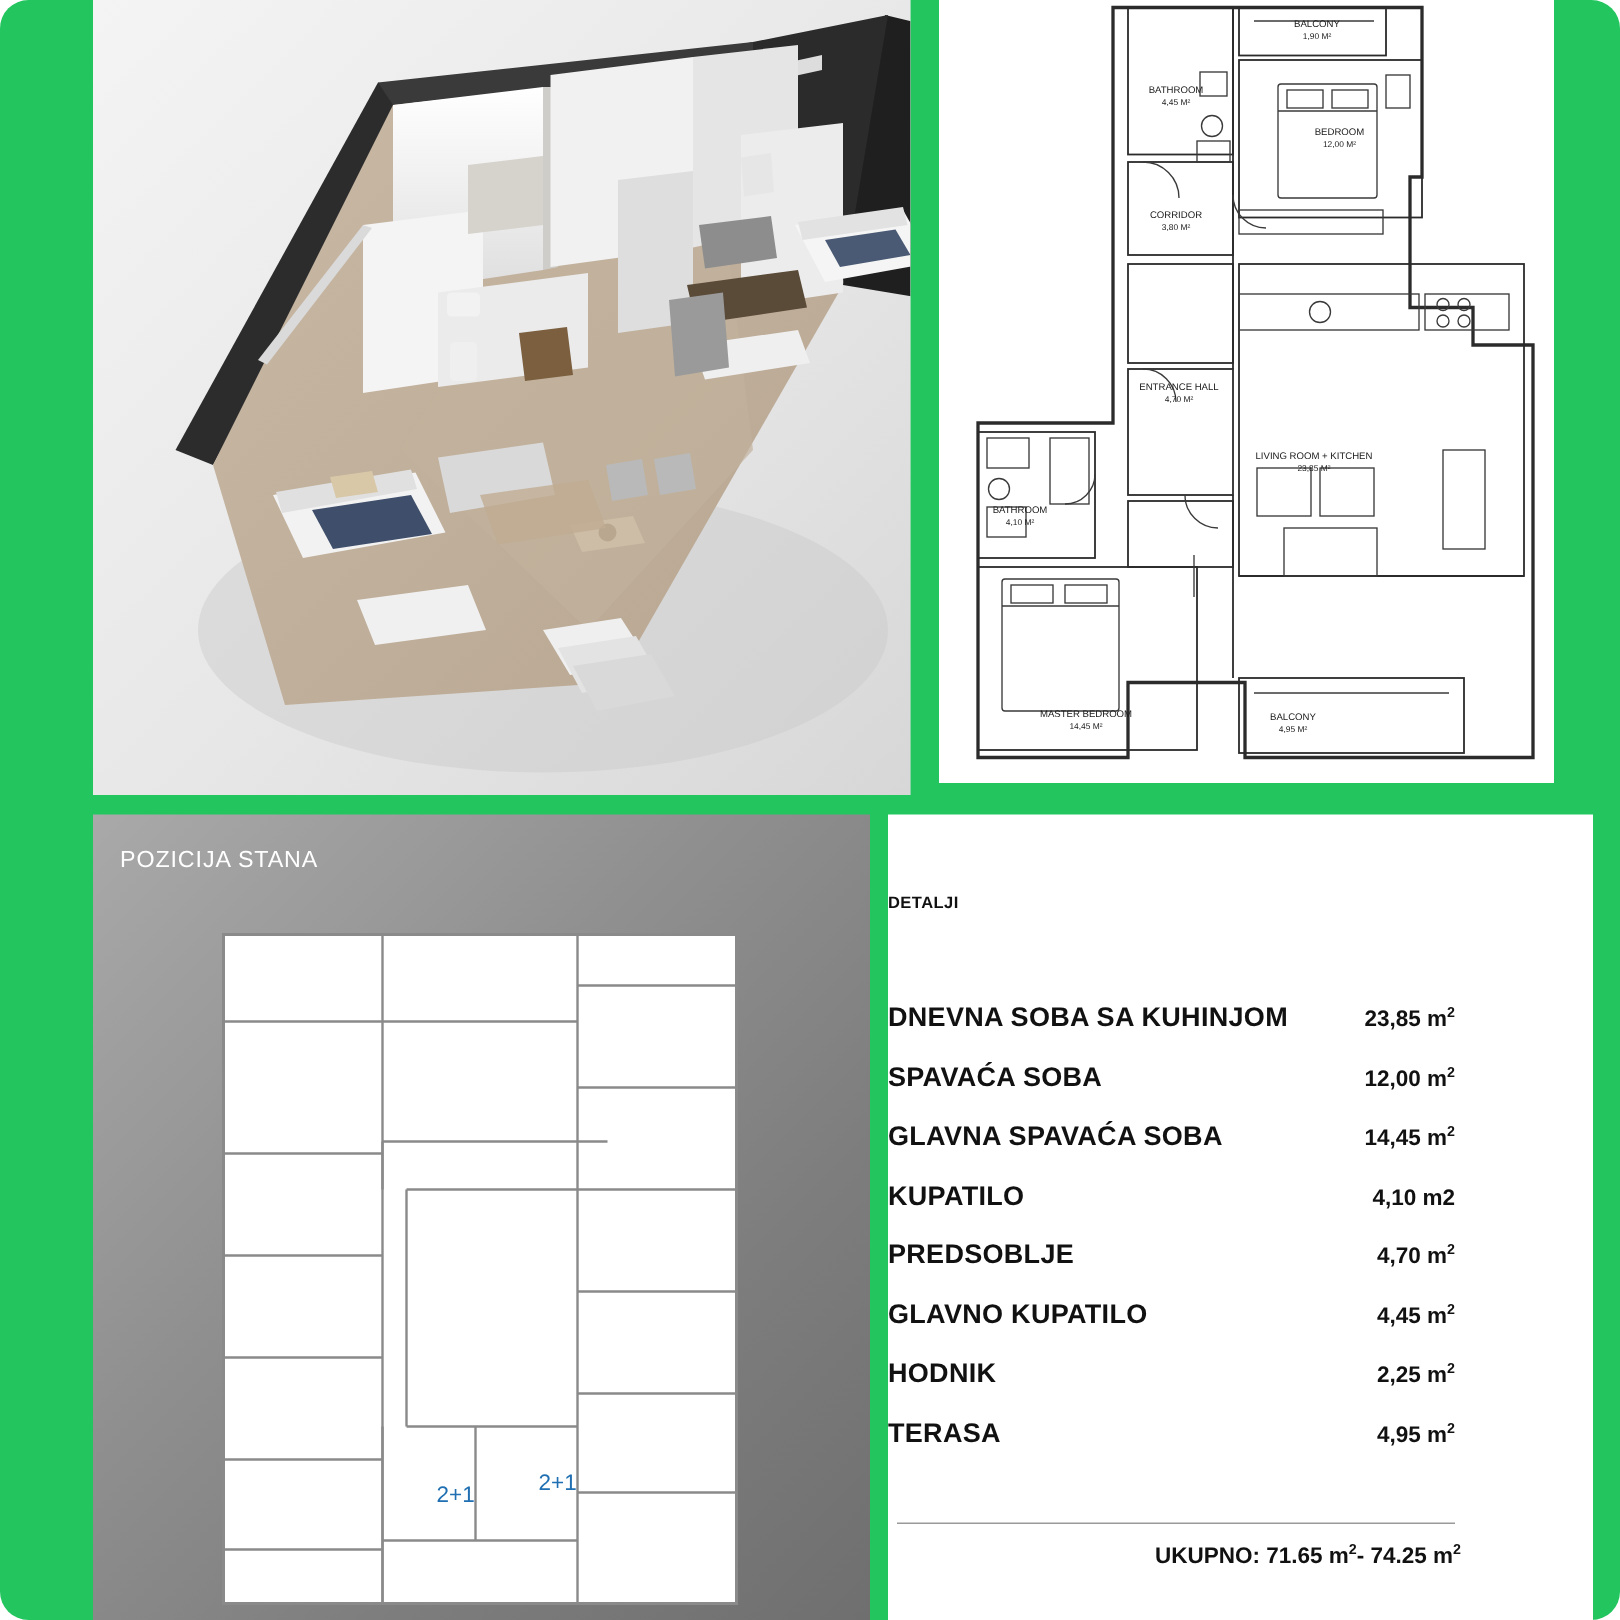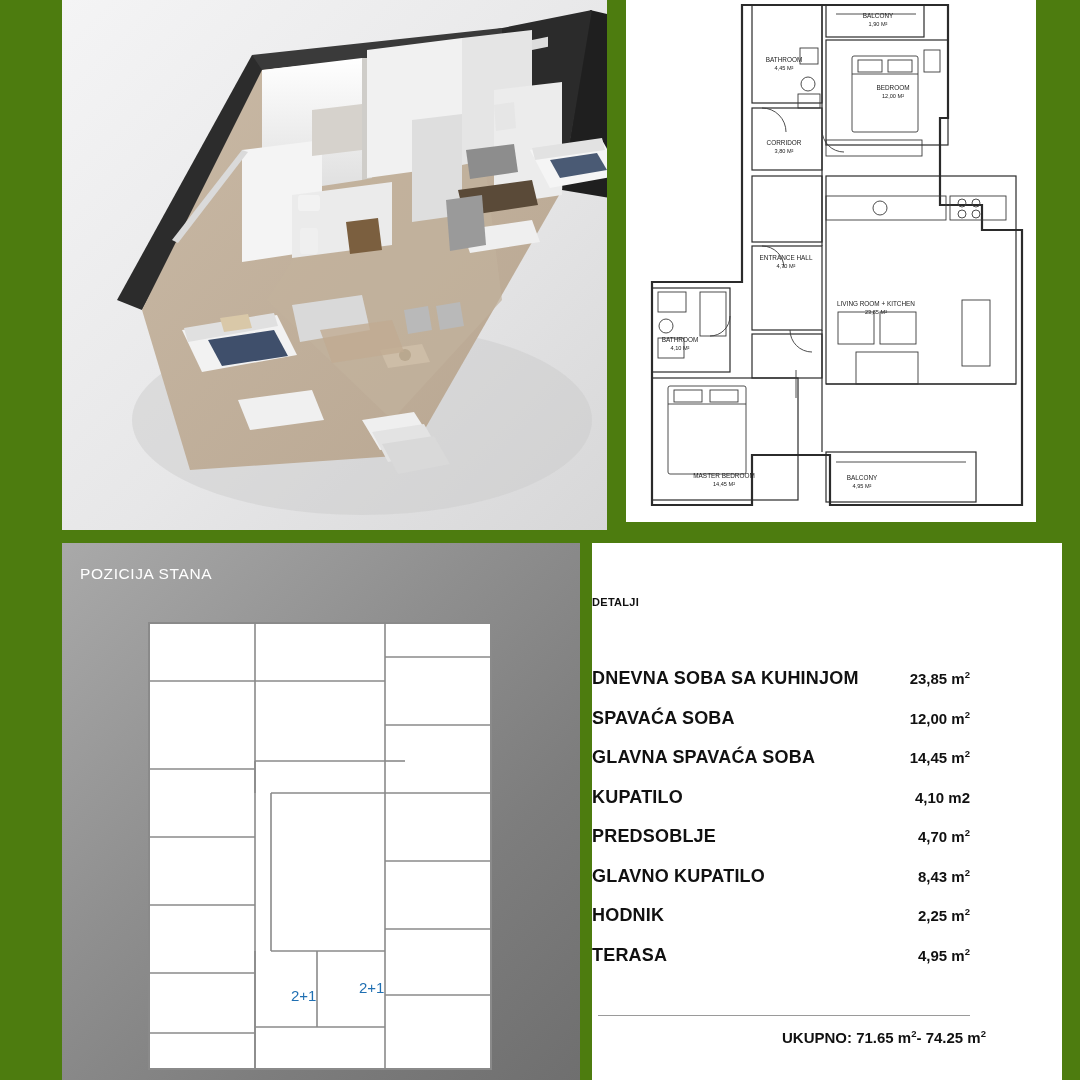--- a/index.html
+++ b/index.html
@@ -3,21 +3,21 @@
 <meta charset="utf-8">
 <style>
   * { box-sizing: border-box; }
   html, body {
     margin: 0; padding: 0;
     width: 1080px; height: 1080px;
     background: #ffffff;
     font-family: "Liberation Sans", sans-serif;
     overflow: hidden;
   }
-  .page { position: relative; width: 1080px; height: 1080px; background: #4d7c0f; }
+  .page { position: relative; width: 1080px; height: 1080px; background: #22c55e; border-radius: 19px; }
 
   
   .render-panel {
     position: absolute; left: 62px; top: 0px; width: 545px; height: 530px;
     background: linear-gradient(160deg,#f2f2f3 0%, #e9e9ea 45%, #dcdcdd 100%);
     overflow: hidden;
   }
 
   
   .plan-panel {
@@ -61,21 +61,21 @@
   .det-val {
     font-size:15px; font-weight:700; color:#111; white-space:nowrap;
     text-align:right;
   }
   .det-val sup { font-size:9.5px; }
   .det-rule {
     position:absolute; left:6px; top:472px; width:372px; height:1px;
     background:#9a9a9a;
   }
   .det-total {
-    position:absolute; left:16px; top:485px; width:378px; text-align:right;
+    position:absolute; left:4px; top:485px; width:378px; text-align:right;
     font-size:15px; font-weight:700; color:#111;
   }
   .det-total sup { font-size:9.5px; }
 
   .tag2p1 {
     fill:#1f6fb2; font-size:15px; font-family:"Liberation Sans", sans-serif; font-weight:400;
   }
   text.plan-lbl { font-family:"Liberation Sans", sans-serif; fill:#1a1a1a; }
 </style>
 </head>
@@ -336,21 +336,21 @@
       <div class="det-row">
         <span class="det-label">KUPATILO</span>
         <span class="det-val"><span>4,10  m2</span><sup></sup></span>
       </div>
       <div class="det-row">
         <span class="det-label">PREDSOBLJE</span>
         <span class="det-val"><span>4,70 m</span><sup>2</sup></span>
       </div>
       <div class="det-row">
         <span class="det-label">GLAVNO KUPATILO</span>
-        <span class="det-val"><span>8,43 m</span><sup>2</sup></span>
+        <span class="det-val"><span>4,45 m</span><sup>2</sup></span>
       </div>
       <div class="det-row">
         <span class="det-label">HODNIK</span>
         <span class="det-val"><span>2,25 m</span><sup>2</sup></span>
       </div>
       <div class="det-row">
         <span class="det-label">TERASA</span>
         <span class="det-val"><span>4,95 m</span><sup>2</sup></span>
       </div>
     </div>

